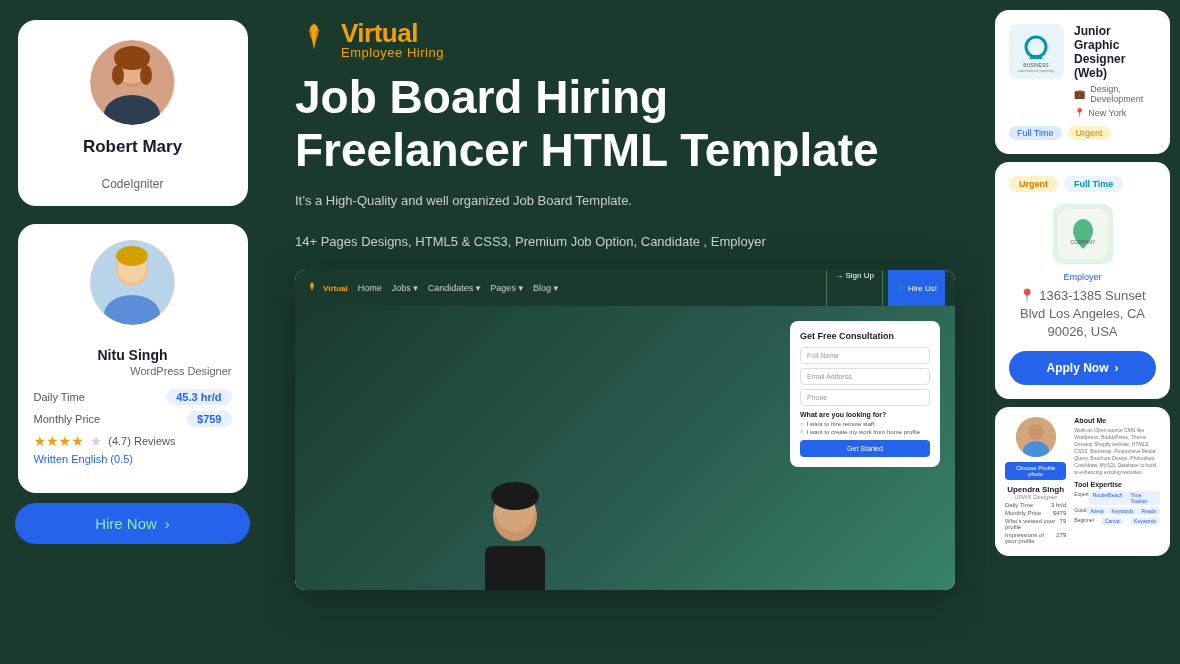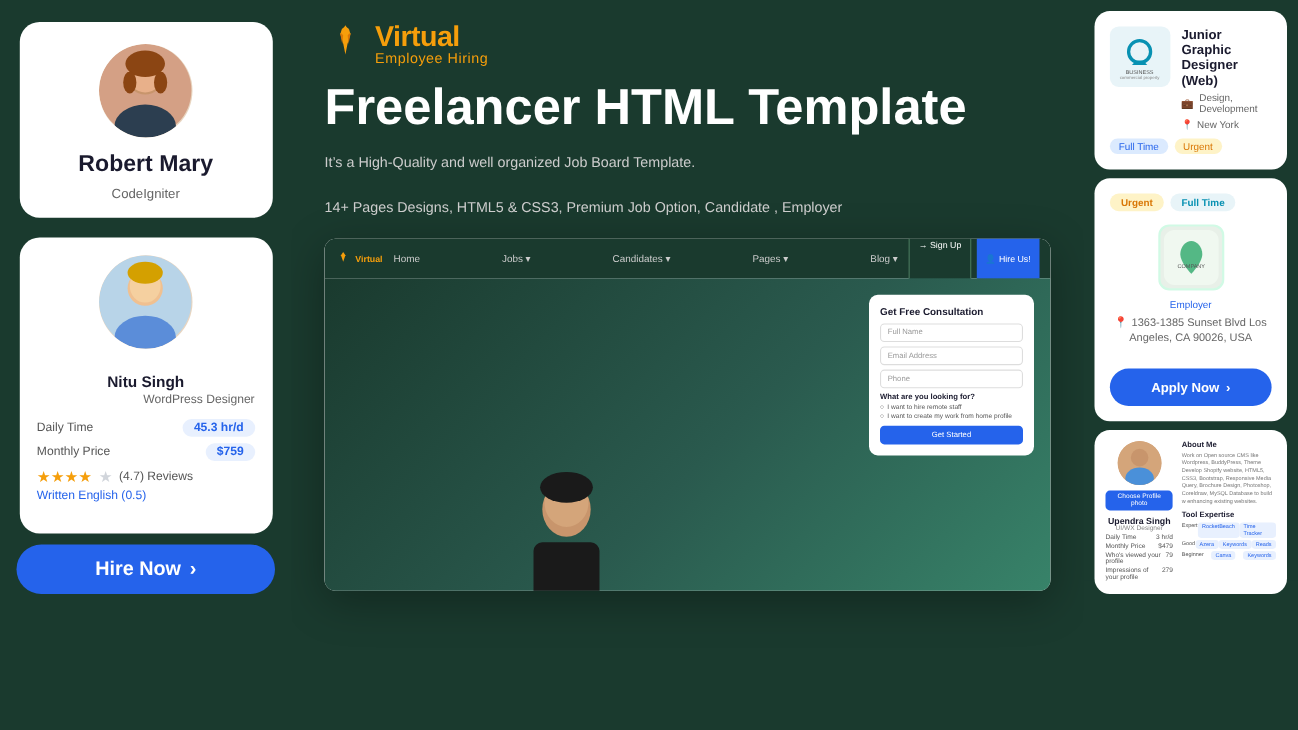--- a/index.html
+++ b/index.html
@@ -48,24 +48,24 @@
       justify-content: center;
     }
 
     .avatar-svg {
       width: 85px;
       height: 85px;
       border-radius: 50%;
     }
 
     .profile-name {
-      font-size: 21px;
+      font-size: 17px;
       font-weight: 700;
       color: #1a1a2e;
-      margin-bottom: 8px;
+      margin-bottom: 20px;
     }
 
     .profile-role {
       font-size: 12px;
       color: #666;
     }
 
     
     .profile-card-2 {
       background: white;
@@ -145,27 +145,27 @@
 
     .written-english {
       font-size: 11px;
       color: #2563eb;
       font-weight: 500;
       margin-bottom: 14px;
     }
 
     .hire-now-btn {
       background: #2563eb;
-      color: #ffffff;
+      color: #86efac;
       border: none;
       border-radius: 30px;
       padding: 12px 0;
       width: 100%;
-      font-size: 18px;
-      font-weight: 700;
+      font-size: 15px;
+      font-weight: 400;
       cursor: pointer;
       display: flex;
       align-items: center;
       justify-content: center;
       gap: 8px;
     }
 
     
     .center-content {
       position: absolute;
@@ -233,21 +233,21 @@
     .mini-nav-logo {
       display: flex;
       align-items: center;
       gap: 4px;
     }
 
     .mini-nav-links {
       display: flex;
       gap: 10px;
       flex: 1;
-      justify-content: space-between;
+      justify-content: flex-start;
     }
 
     .mini-nav-link {
       font-size: 9px;
       color: #ccc;
     }
 
     .mini-nav-buttons {
       display: flex;
       gap: 5px;
@@ -518,25 +518,25 @@
 
     .employer-job-title {
       font-size: 13px;
       font-weight: 700;
       color: #1a1a2e;
       margin-bottom: 5px;
       text-align: center;
     }
 
     .employer-address {
-      font-size: 10px;
+      font-size: 13px;
       color: #666;
       text-align: center;
       line-height: 1.4;
-      margin-bottom: 20px;
+      margin-bottom: 9px;
     }
 
     .apply-now-btn {
       background: #2563eb;
       color: white;
       border: none;
       border-radius: 25px;
       padding: 10px 0;
       width: 100%;
       font-size: 12px;
@@ -713,20 +713,21 @@
       <polygon points="22,10 25,10 23,20" fill="#d97706"></polygon>
       <circle cx="20" cy="8" r="4" fill="#f59e0b"></circle>
     </svg>
     <div class="logo-stacked">
       <span style="font-size:26px;font-weight:900;color:#f59e0b;letter-spacing:-0.5px;">Virtual</span>
       <span style="font-size:13px;color:#f59e0b;font-weight:500;letter-spacing:0.5px;">Employee Hiring</span>
     </div>
   </div>
 
   <div class="main-heading">
+    <div>Job Board Hiring</div>
     <div>Freelancer HTML Template</div>
   </div>
 
   <div style="margin-bottom:18px;">
     <div class="sub-text">It’s a High-Quality and well organized Job Board Template.</div>
     <div class="sub-text" style="margin-bottom:0">14+ Pages Designs, HTML5 &amp; CSS3, Premium Job Option, Candidate , Employer</div>
   </div>
 
   <div class="mini-browser">
 

